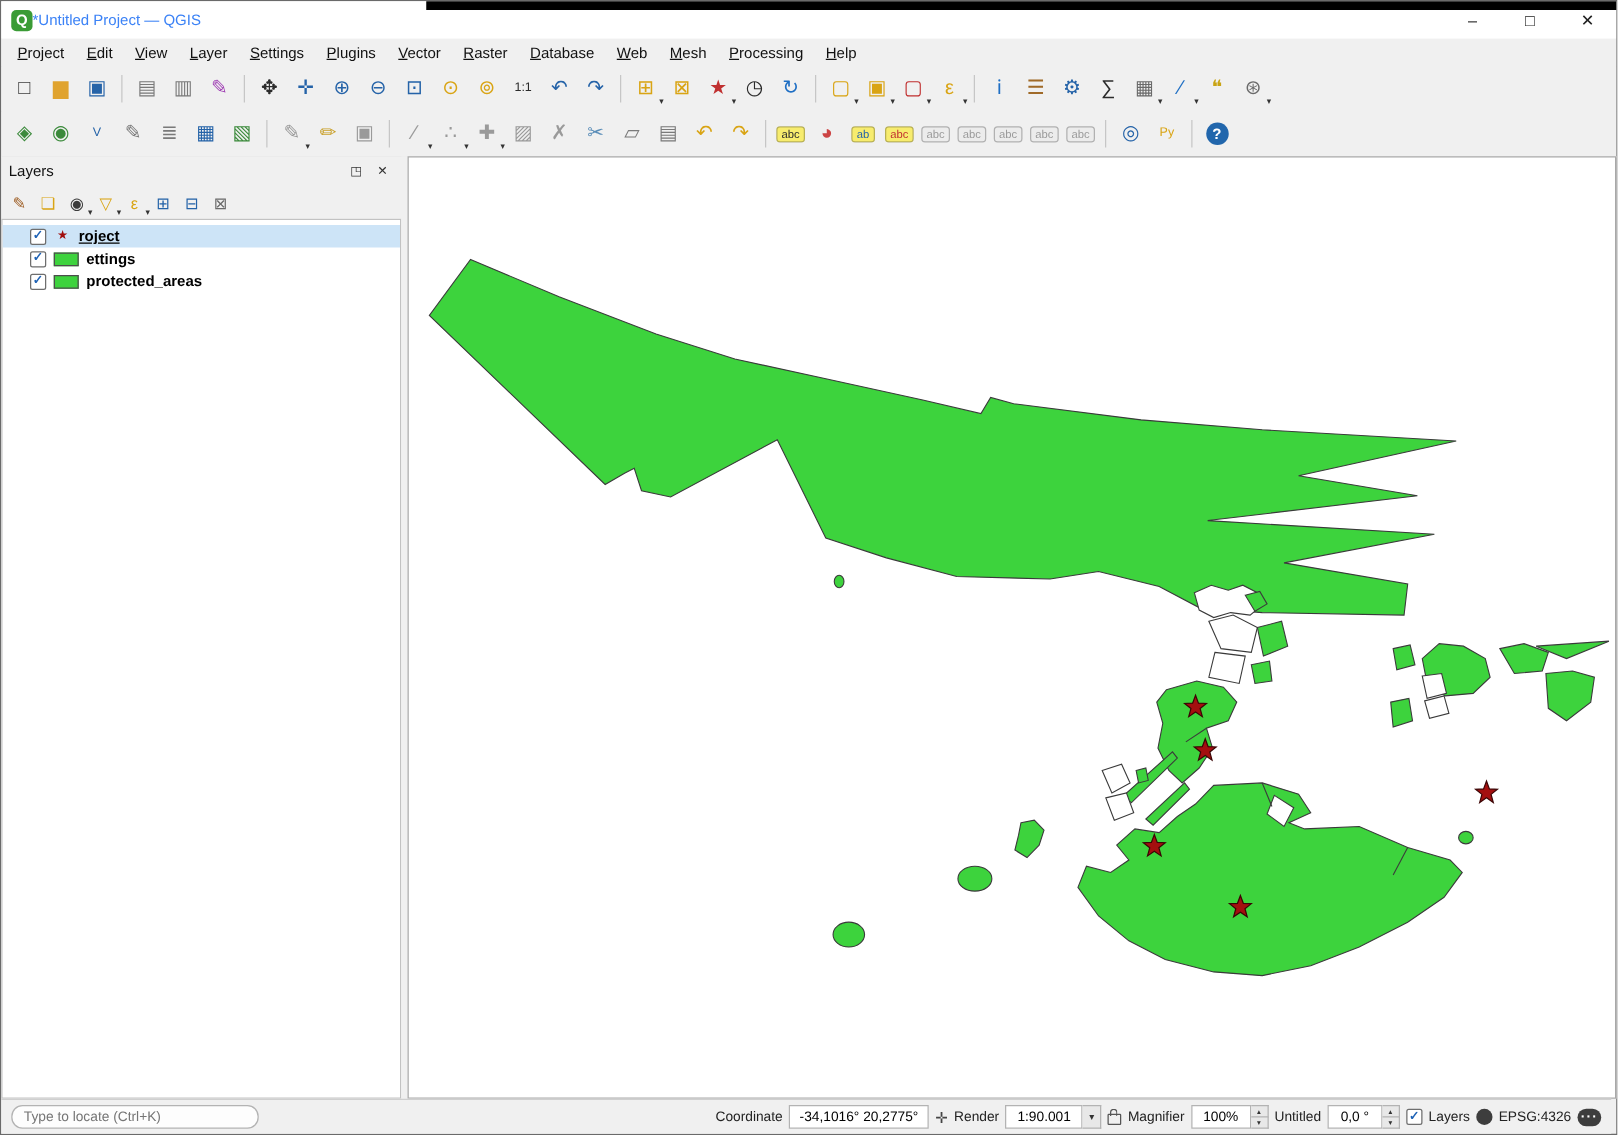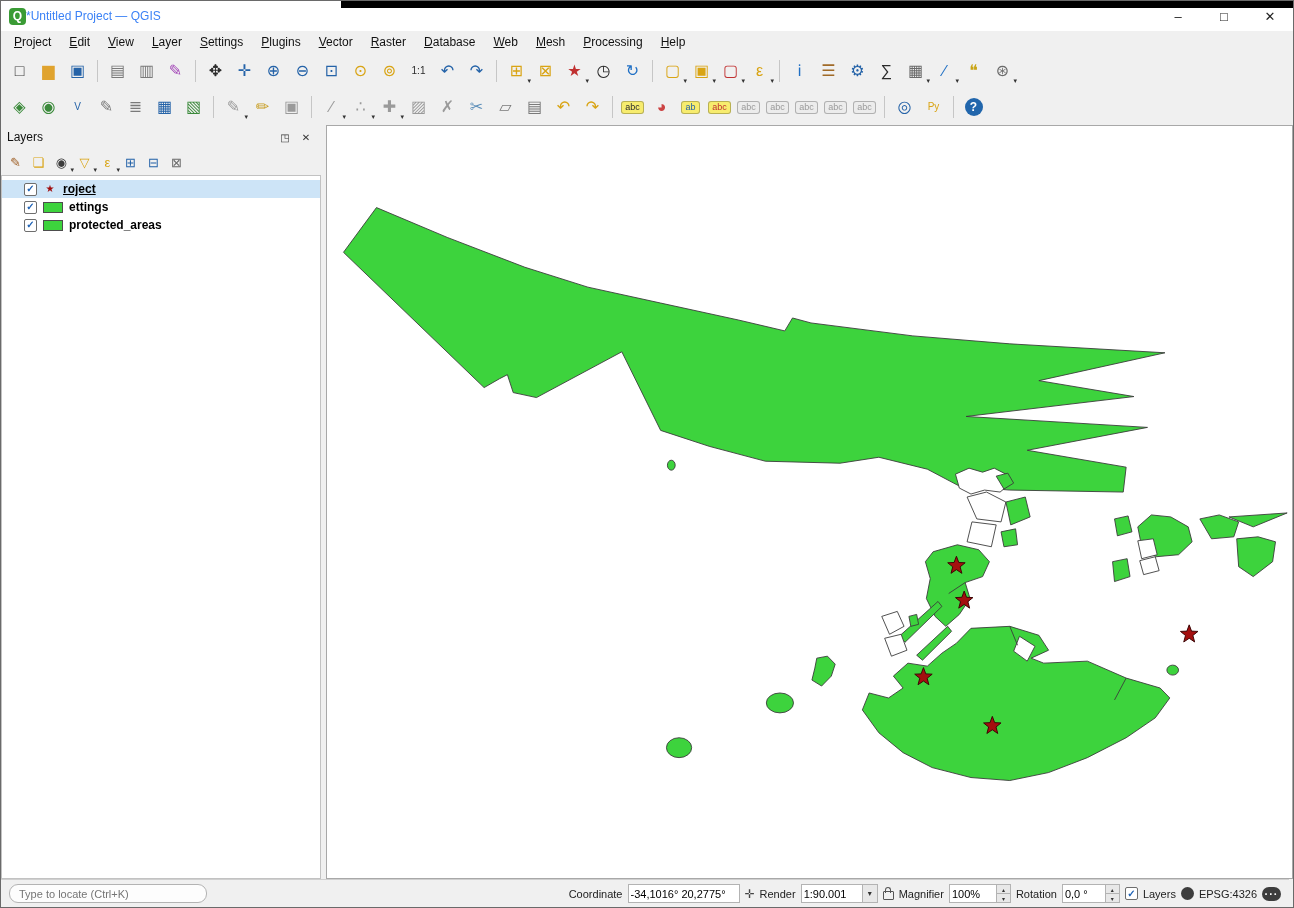--- a/index.html
+++ b/index.html
@@ -45,21 +45,21 @@
   .layer-name{font-size:12px;font-weight:bold;color:#000}
   .layer-name.active{text-decoration:underline}
   .splitter{width:5px;background:#f0f0f0;cursor:col-resize;flex:none}
   .map-canvas{flex:1;background:#fff;border:1px solid #a8a8a8;position:relative;box-sizing:border-box}
   .map-canvas svg{position:absolute;left:0;top:0;width:100%;height:100%}
   
   .statusbar{position:absolute;left:0;right:4px;bottom:0;height:28px;background:#f0f0f0;border-top:1px solid #cfcfcf;display:flex;align-items:center;padding:0 8px;font-size:11px;color:#222;box-sizing:border-box}
   .locate{width:178px;height:17px;border:1px solid #b3b3b3;border-radius:9px;padding:0 9px;font-size:11px;color:#333;background:#fdfdfd;outline:none;font-family:inherit}
   .sb-right{margin-left:auto;display:flex;align-items:center;gap:5px}
   .sb-label{white-space:nowrap}
-  .sb-input{height:17px;border:1px solid #b3b3b3;background:#fff;font-size:11px;text-align:left;padding:0 2px;font-family:inherit;outline:none;box-sizing:content-box}
+  .sb-input{height:17px;border:1px solid #b3b3b3;background:#fff;font-size:11px;text-align:center;padding:0 2px;font-family:inherit;outline:none;box-sizing:content-box}
   .w110{width:106px}.w62{width:56px}.w48{width:42px}.w44{width:38px}
   .combo,.spinbox{display:flex;align-items:center}
   .combo-btn{width:15px;height:19px;border:1px solid #b3b3b3;border-left:none;background:#e8e8e8;display:flex;align-items:center;justify-content:center;font-size:8px;color:#333;box-sizing:border-box}
   .spin-arrows{display:flex;flex-direction:column;width:14px;height:19px;box-sizing:border-box}
   .spin-arrows i{flex:1;font-style:normal;font-size:6px;display:flex;align-items:center;justify-content:center;border:1px solid #b3b3b3;border-left:none;border-bottom:none;background:#e8e8e8;color:#333}
   .spin-arrows i:last-child{border-bottom:1px solid #b3b3b3}
   .padlock{width:9px;height:7px;border:1px solid #555;border-radius:1px;position:relative;margin-top:4px;flex:none}
   .padlock::before{content:'';position:absolute;left:1px;top:-5px;width:4px;height:5px;border:1px solid #555;border-bottom:none;border-radius:3px 3px 0 0}
   .crs-icon{width:13px;height:13px;border-radius:50%;background:#3d3d3d;display:inline-block;flex:none}
   .bubble{width:19px;height:14px;background:#3d3d3d;border-radius:7px;position:relative;flex:none}
@@ -433,21 +433,21 @@
       </div>
       <span class="padlock"></span>
       <span class="sb-label">Magnifier</span>
       <div class="spinbox">
         <input class="sb-input w48" value="100%" style="">
         <span class="spin-arrows">
             <i>▴</i>
             <i>▾</i>
           </span>
       </div>
-      <span class="sb-label">Rotation</span>
+      <span class="sb-label">Untitled</span>
       <div class="spinbox">
         <input class="sb-input w44" value="0,0 °" style="">
         <span class="spin-arrows">
             <i>▴</i>
             <i>▾</i>
           </span>
       </div>
       <span class="cb">✓</span>
       <span class="sb-label">Layers</span>
       <span class="crs-icon"></span>

